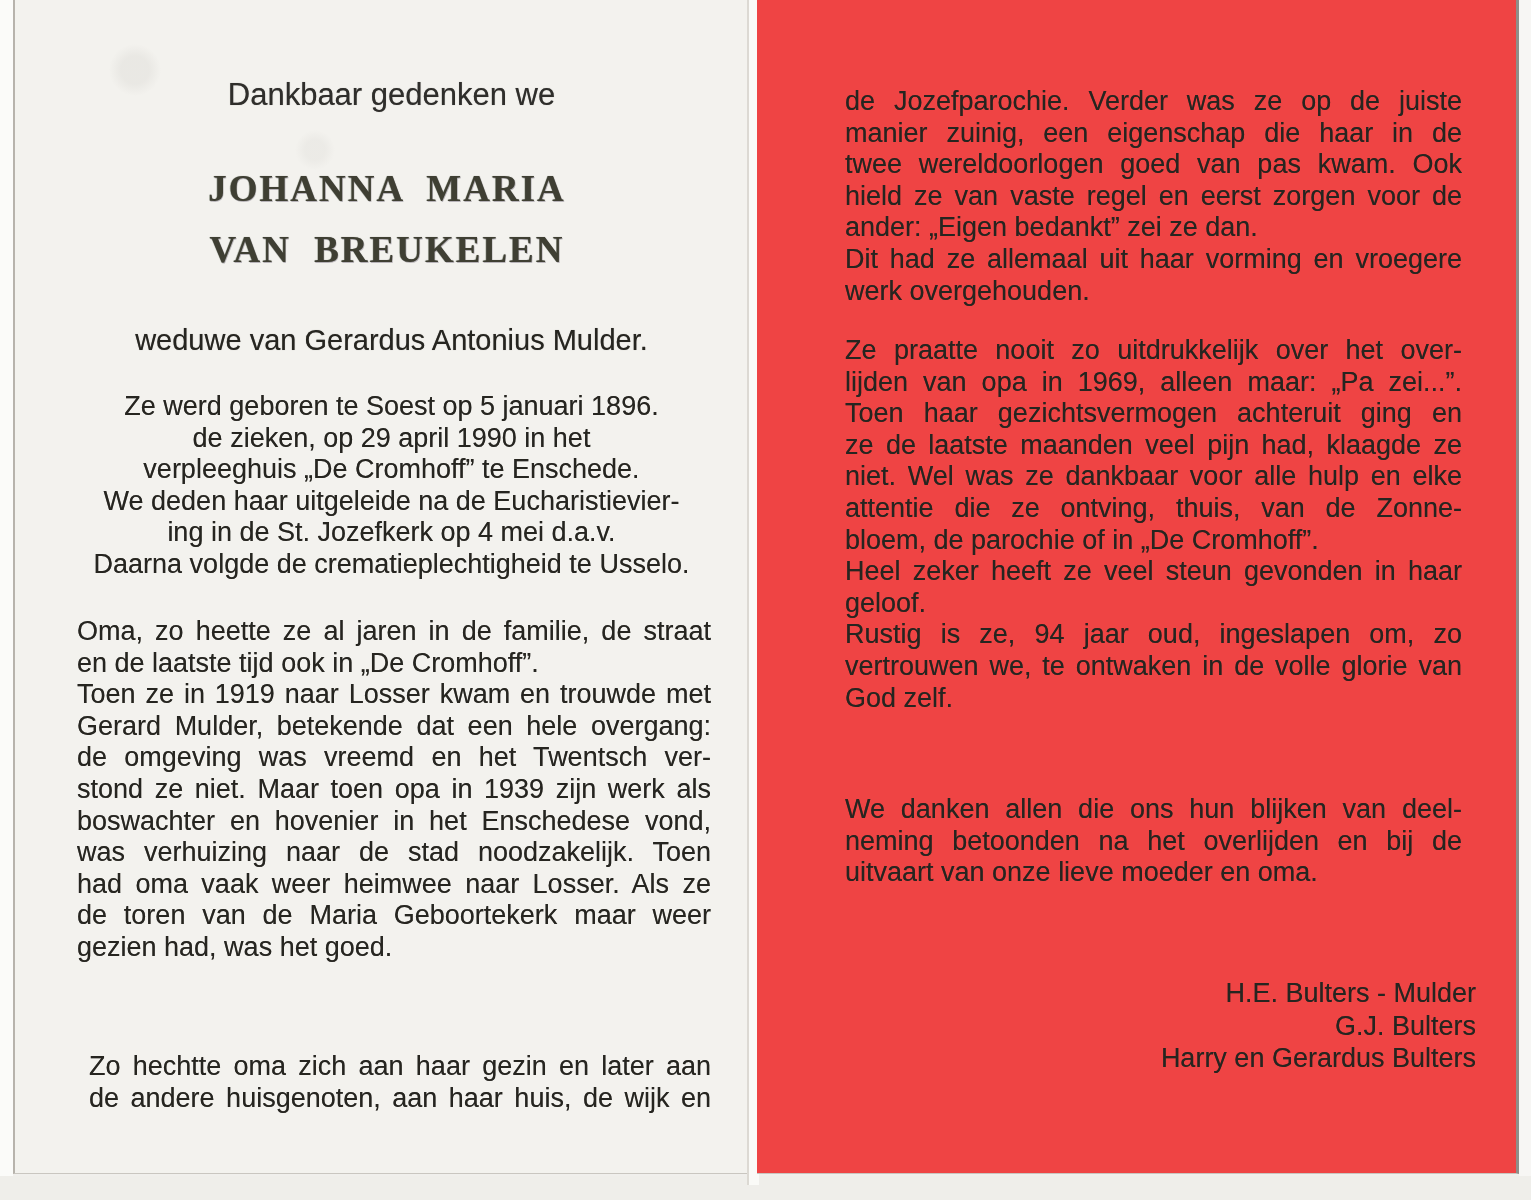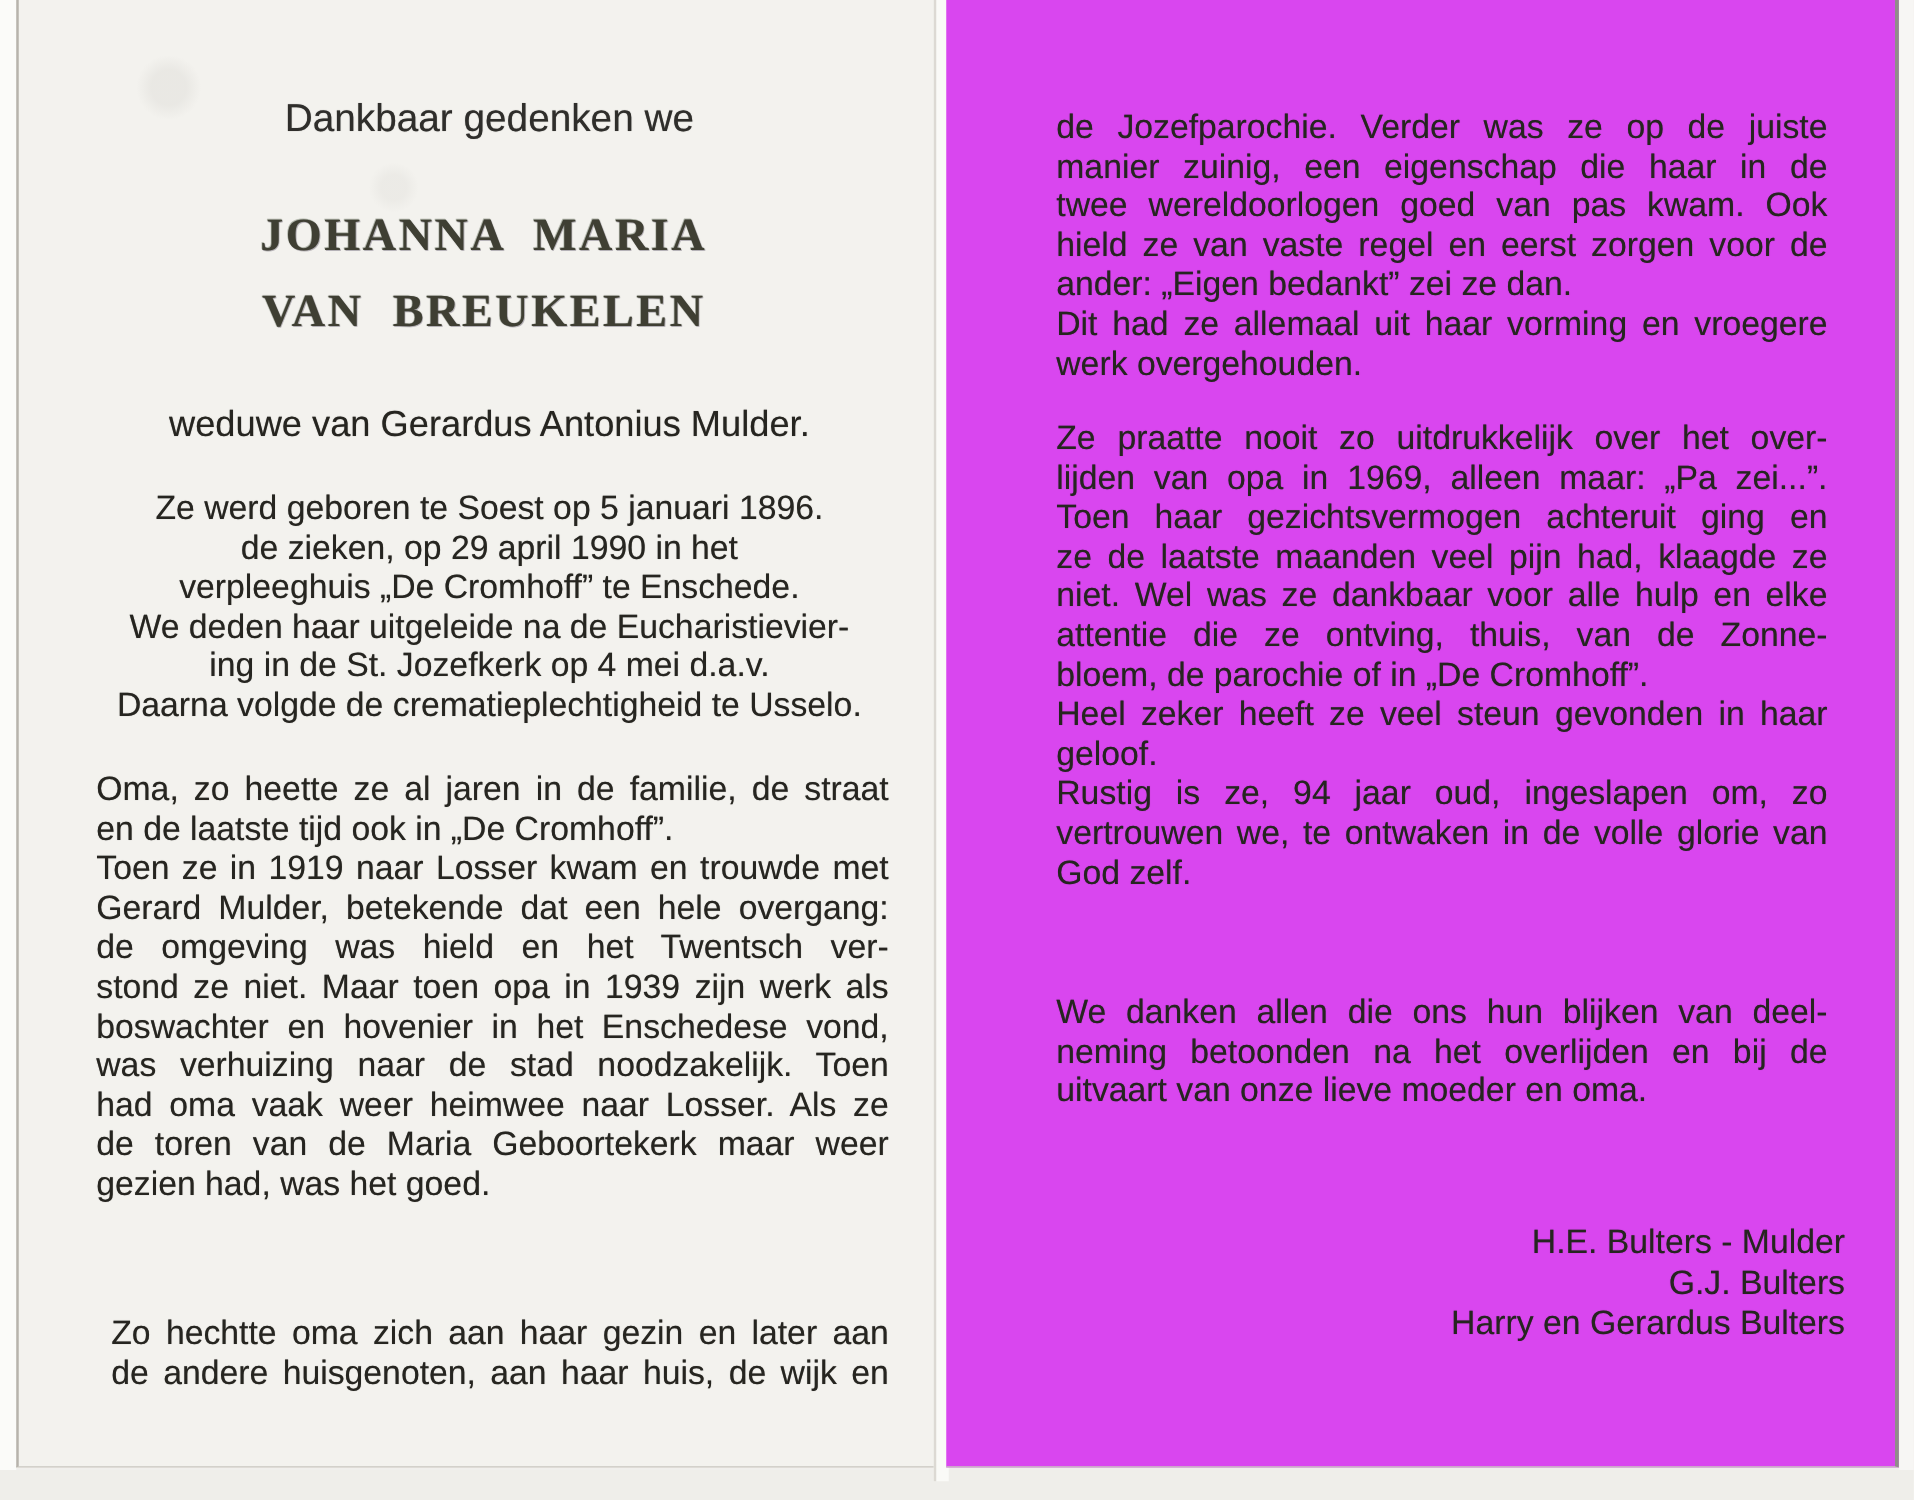--- a/index.html
+++ b/index.html
@@ -12,21 +12,21 @@
 
   
   .edge-left-strip{position:absolute;left:0;top:0;width:13px;height:1200px;background:#fbfbf9;}
   .edge-right-strip{position:absolute;left:1519px;top:0;width:12px;height:1200px;background:#f7f6f4;}
   .seam-strip{position:absolute;left:747px;top:0;width:10px;height:1185px;background:#fafaf7;
     border-left:2px solid #dcd9d3;}
   .bottom-strip{position:absolute;left:0;top:1176px;width:1531px;height:24px;background:#efeeea;}
 
   
   .page{
-    position:absolute;top:0;height:1173px;background:#d946ef;color:#262520;
+    position:absolute;top:0;height:1173px;background:#ef4444;color:#262520;
     border-bottom:1px solid #c9c6c0;
   }
   .page-left{
     left:13px;width:734px;
     border-left:2px solid #b7b3ac;
     background:
       radial-gradient(circle at 120px 70px, rgba(120,115,108,.08) 0 14px, transparent 26px),
       radial-gradient(circle at 300px 150px, rgba(120,115,108,.06) 0 10px, transparent 20px),
       #f3f2ee;
   }
@@ -88,21 +88,21 @@
       <div class="ln c">We deden haar uitgeleide na de Eucharistievier-</div>
       <div class="ln c">ing in de St. Jozefkerk op 4 mei d.a.v.</div>
       <div class="ln c">Daarna volgde de crematieplechtigheid te Usselo.</div>
     </div>
 
     <div class="blk story">
       <div class="ln j">Oma, zo heette ze al jaren in de familie, de straat</div>
       <div class="ln">en de laatste tijd ook in „De Cromhoff”.</div>
       <div class="ln j">Toen ze in 1919 naar Losser kwam en trouwde met</div>
       <div class="ln j">Gerard Mulder, betekende dat een hele overgang:</div>
-      <div class="ln j">de omgeving was hield en het Twentsch ver-</div>
+      <div class="ln j">de omgeving was vreemd en het Twentsch ver-</div>
       <div class="ln j">stond ze niet. Maar toen opa in 1939 zijn werk als</div>
       <div class="ln j">boswachter en hovenier in het Enschedese vond,</div>
       <div class="ln j">was verhuizing naar de stad noodzakelijk. Toen</div>
       <div class="ln j">had oma vaak weer heimwee naar Losser. Als ze</div>
       <div class="ln j">de toren van de Maria Geboortekerk maar weer</div>
       <div class="ln">gezien had, was het goed.</div>
     </div>
 
     <div class="blk closing">
       <div class="ln j">Zo hechtte oma zich aan haar gezin en later aan</div>

